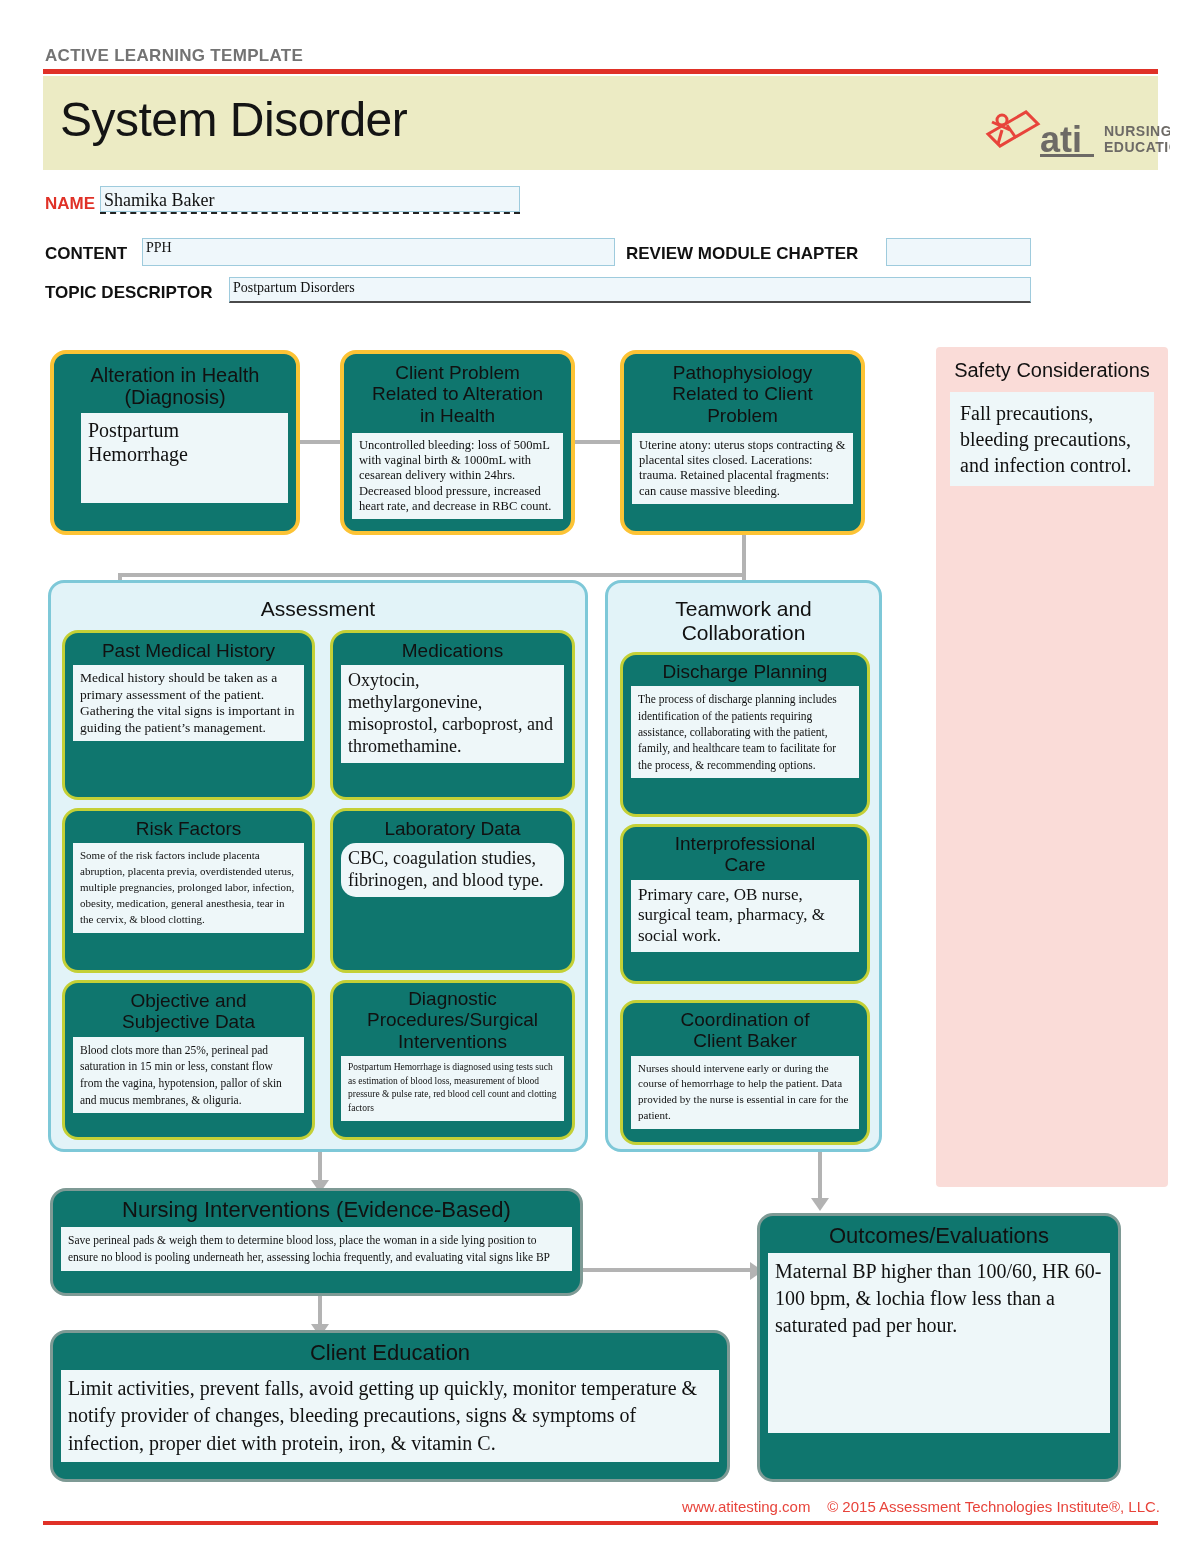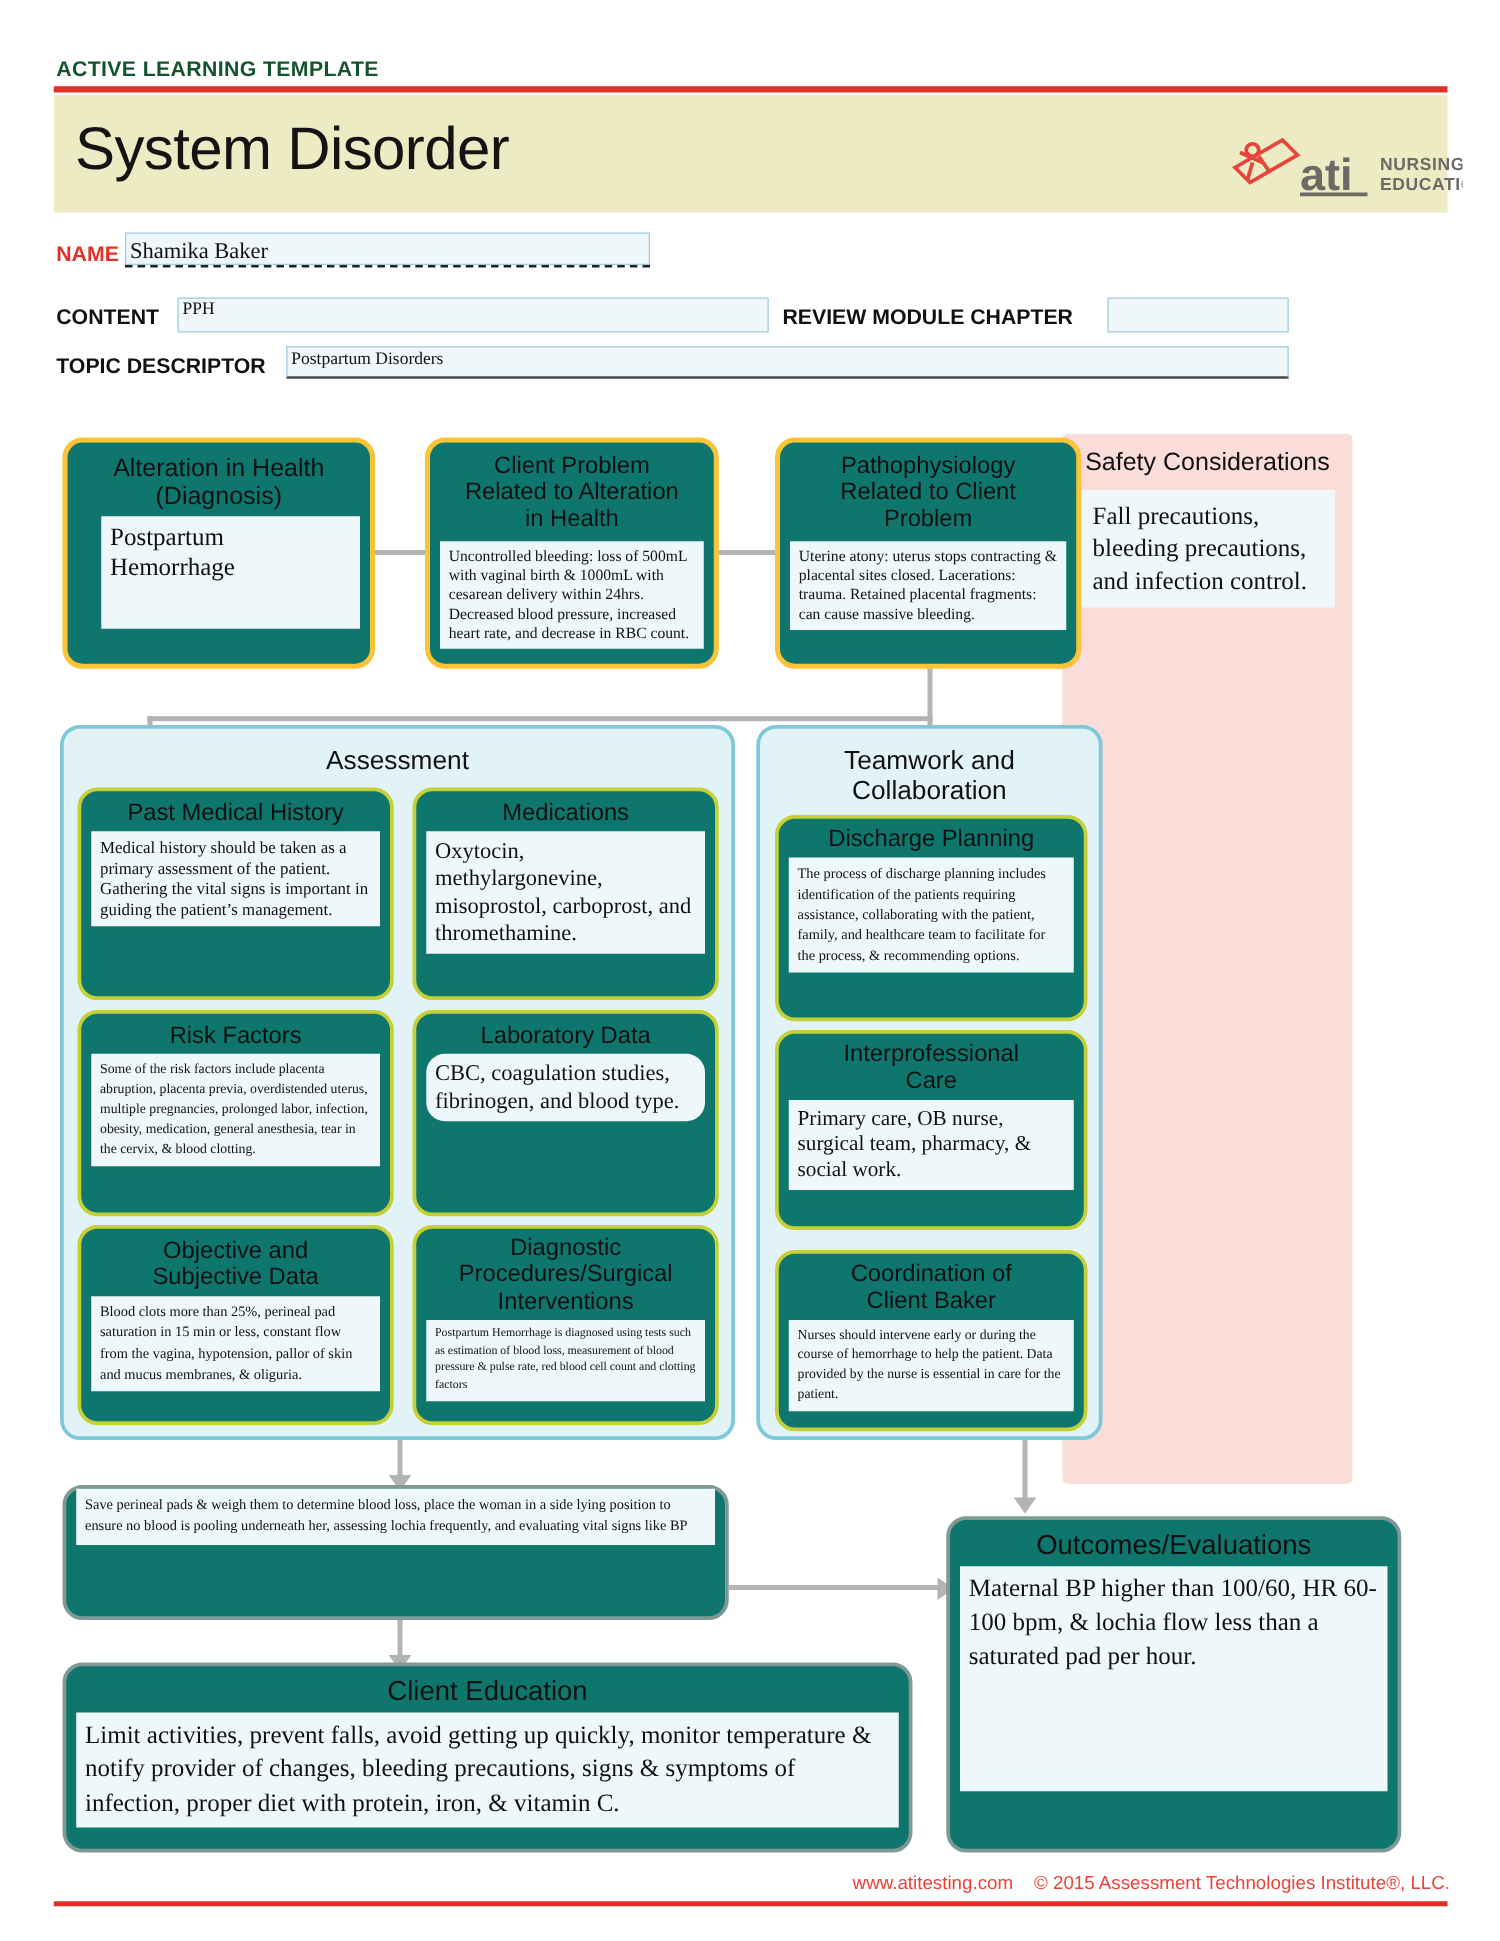--- a/index.html
+++ b/index.html
@@ -7,21 +7,21 @@
     width:1200px; height:1553px;
     background:#ffffff;
     font-family:"Liberation Sans", sans-serif;
     position:relative;
     overflow:hidden;
   }
 
   
   .atl-label{
     position:absolute; left:45px; top:46px;
-    color:#14532d; font-weight:bold; font-size:17px;
+    color:#737373; font-weight:bold; font-size:17px;
     letter-spacing:.3px;
   }
   .red-rule{
     position:absolute; left:43px; top:69px; width:1115px; height:5px;
     background:#e03127;
   }
   .title-band{
     position:absolute; left:43px; top:76px; width:1115px; height:94px;
     background:#ecebc4;
   }
@@ -145,21 +145,21 @@
 <div class="fld-label" style="left:626px; top:244px;">REVIEW MODULE CHAPTER</div>
 <div class="fld-box" style="left:886px; top:238px; width:145px; height:28px;"></div>
 <div class="fld-val" style="left:890px; top:240px; font-size:14px;"></div>
 
 <div class="fld-label" style="left:45px; top:283px;">TOPIC DESCRIPTOR</div>
 <div class="fld-box" style="left:229px; top:277px; width:802px; height:26px; border-bottom:2px solid #4a4a4a;"></div>
 <div class="fld-val" style="left:233px; top:280px; font-size:14px;">Postpartum Disorders</div>
 
 <div class="canvas">
 
-  <div class="safety-panel" style="left:850px; top:17px; width:232px; height:840px;">
+  <div class="safety-panel" style="left:936px; top:17px; width:232px; height:840px;">
     <div class="safety-hd">Safety Considerations</div>
     <div class="safety-bd">Fall precautions, bleeding precautions, and infection control.</div>
   </div>
 
   <div class="box o-gold" style="left:50px; top:20px; width:250px; height:185px;">
     <div class="box-hd" style="font-size:20px; white-space:pre-line; padding-top:10px;">Alteration in Health
 (Diagnosis)</div>
     <div class="box-bd" style="font-size:20px; min-height:90px;margin-left:27px;">Postpartum Hemorrhage</div>
   </div>
 
@@ -246,20 +246,21 @@
     <div class="box-bd" style="font-size:11px; line-height:1.45;">Nurses should intervene early or during the course of hemorrhage to help the patient. Data provided by the nurse is essential in care for the patient.</div>
   </div>
 
   <div class="conn" style="left:318px; top:822px; width:4px; height:30px;"></div>
   <div class="arrow arrow-dn" style="left:311px; top:850px;"></div>
 
   <div class="conn" style="left:818px; top:822px; width:4px; height:48px;"></div>
   <div class="arrow arrow-dn" style="left:811px; top:868px;"></div>
 
   <div class="box o-gray" style="left:50px; top:858px; width:533px; height:108px;">
+    <div class="box-hd" style="font-size:22px; padding-top:7px;">Nursing Interventions (Evidence-Based)</div>
     <div class="box-bd" style="font-size:11.5px; line-height:1.5;">Save perineal pads &amp; weigh them to determine blood loss, place the woman in a side lying position to ensure no blood is pooling underneath her, assessing lochia frequently, and evaluating vital signs like BP</div>
   </div>
 
   <div class="conn" style="left:583px; top:938px; width:175px; height:4px;"></div>
   <div class="arrow arrow-rt" style="left:750px; top:932px;"></div>
 
   <div class="conn" style="left:318px; top:966px; width:4px; height:32px;"></div>
   <div class="arrow arrow-dn" style="left:311px; top:994px;"></div>
 
   <div class="box o-gray" style="left:50px; top:1000px; width:680px; height:152px;">

